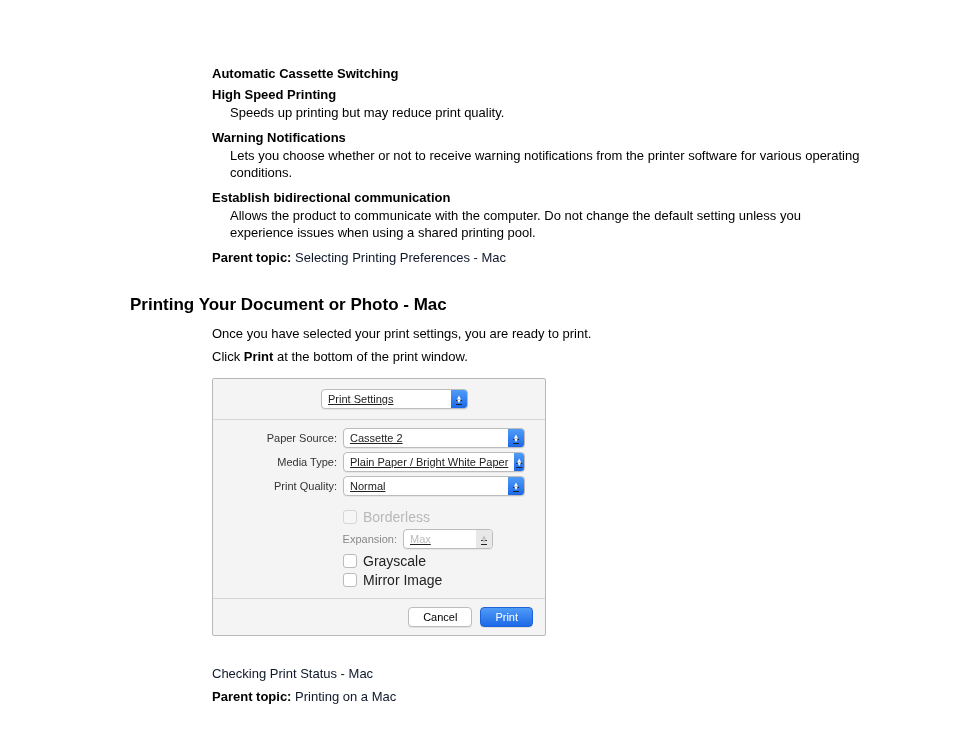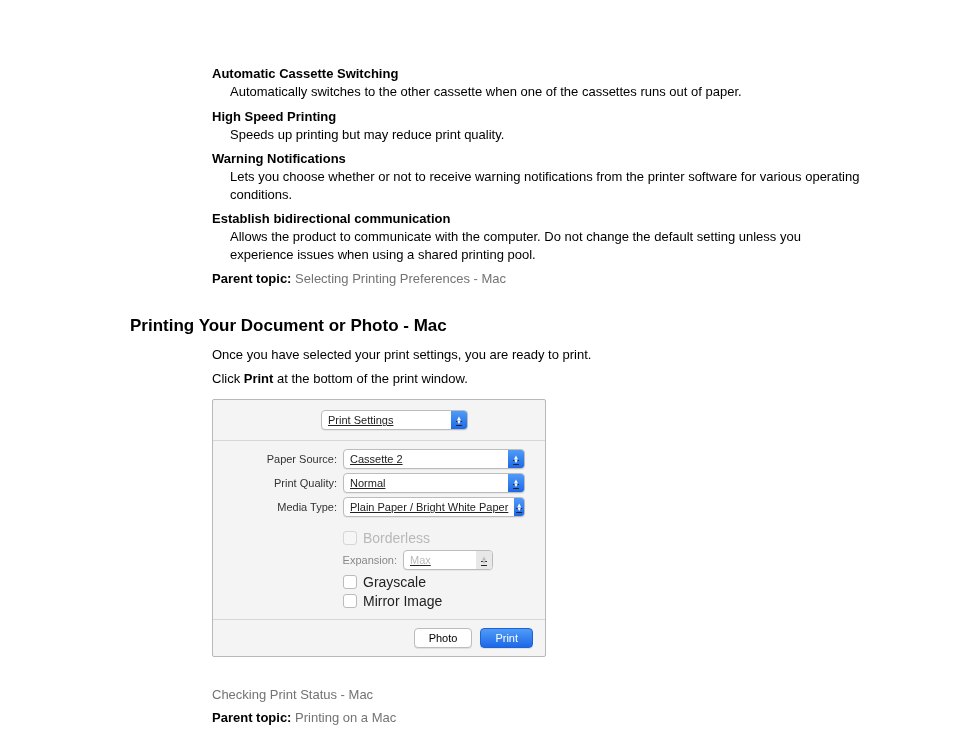--- a/index.html
+++ b/index.html
@@ -24,21 +24,21 @@
     margin: 2px 0 8px 18px;
     line-height: 1.35;
   }
   .parent-topic {
     margin: 8px 0 0 82px;
   }
   .parent-topic .label {
     font-weight: bold;
   }
   .link {
-    color: #737373;
+    color: #0f172a;
     cursor: pointer;
   }
   h2.section {
     font-size: 17px;
     font-weight: bold;
     margin: 30px 0 10px 0;
   }
   .body-text {
     margin: 6px 0 6px 82px;
     line-height: 1.35;
@@ -175,21 +175,20 @@
     margin-top: 8px;
   }
 </style>
 </head>
 <body>
 
 <div class="page">
 
   <div class="def-list">
     <div class="def-term">Automatic Cassette Switching</div>
-    <div class="def-desc">Automatically switches to the other cassette when one of the cassettes runs out of paper.</div>
     <div class="def-term">High Speed Printing</div>
     <div class="def-desc">Speeds up printing but may reduce print quality.</div>
     <div class="def-term">Warning Notifications</div>
     <div class="def-desc">Lets you choose whether or not to receive warning notifications from the printer software for various operating conditions.</div>
     <div class="def-term">Establish bidirectional communication</div>
     <div class="def-desc">Allows the product to communicate with the computer. Do not change the default setting unless you experience issues when using a shared printing pool.</div>
   </div>
 
   <div class="parent-topic">
     <span class="label">Parent topic:</span>
@@ -215,35 +214,35 @@
 
     <div class="dlg-row">
       <div class="dlg-label">Paper Source:</div>
       <div class="mac-select mac-select-wide">
         <span class="value">Cassette 2</span>
         <span class="arrows">▲<br>▼</span>
       </div>
     </div>
 
     <div class="dlg-row">
+      <div class="dlg-label">Media Type:</div>
+      <div class="mac-select mac-select-wide">
+        <span class="value">Plain Paper / Bright White Paper</span>
+        <span class="arrows">▲<br>▼</span>
+      </div>
+    </div>
+
+    <div class="dlg-row">
       <div class="dlg-label">Print Quality:</div>
       <div class="mac-select mac-select-wide">
         <span class="value">Normal</span>
         <span class="arrows">▲<br>▼</span>
       </div>
     </div>
 
-    <div class="dlg-row">
-      <div class="dlg-label">Media Type:</div>
-      <div class="mac-select mac-select-wide">
-        <span class="value">Plain Paper / Bright White Paper</span>
-        <span class="arrows">▲<br>▼</span>
-      </div>
-    </div>
-
     <div style="height:6px"></div>
 
     <div class="check-row disabled">
       <span class="chk"></span>
       <span>Borderless</span>
     </div>
 
     <div class="dlg-row">
       <div class="dlg-label-sub" style="width:172px">Expansion:</div>
       <div class="mac-select mac-select-exp disabled">
@@ -258,21 +257,21 @@
     </div>
 
     <div class="check-row">
       <span class="chk"></span>
       <span>Mirror Image</span>
     </div>
 
     <div class="dlg-sep"></div>
 
     <div class="btn-row">
-      <button class="mac-btn">Photo</button>
+      <button class="mac-btn">Cancel</button>
       <button class="mac-btn primary">Print</button>
     </div>
   </div>
 
   <div class="links-block">
     <div class="link">Checking Print Status - Mac</div>
     <div class="parent-line">
       <span style="font-weight:bold">Parent topic:</span>
       <span class="link">Printing on a Mac</span>
     </div>

